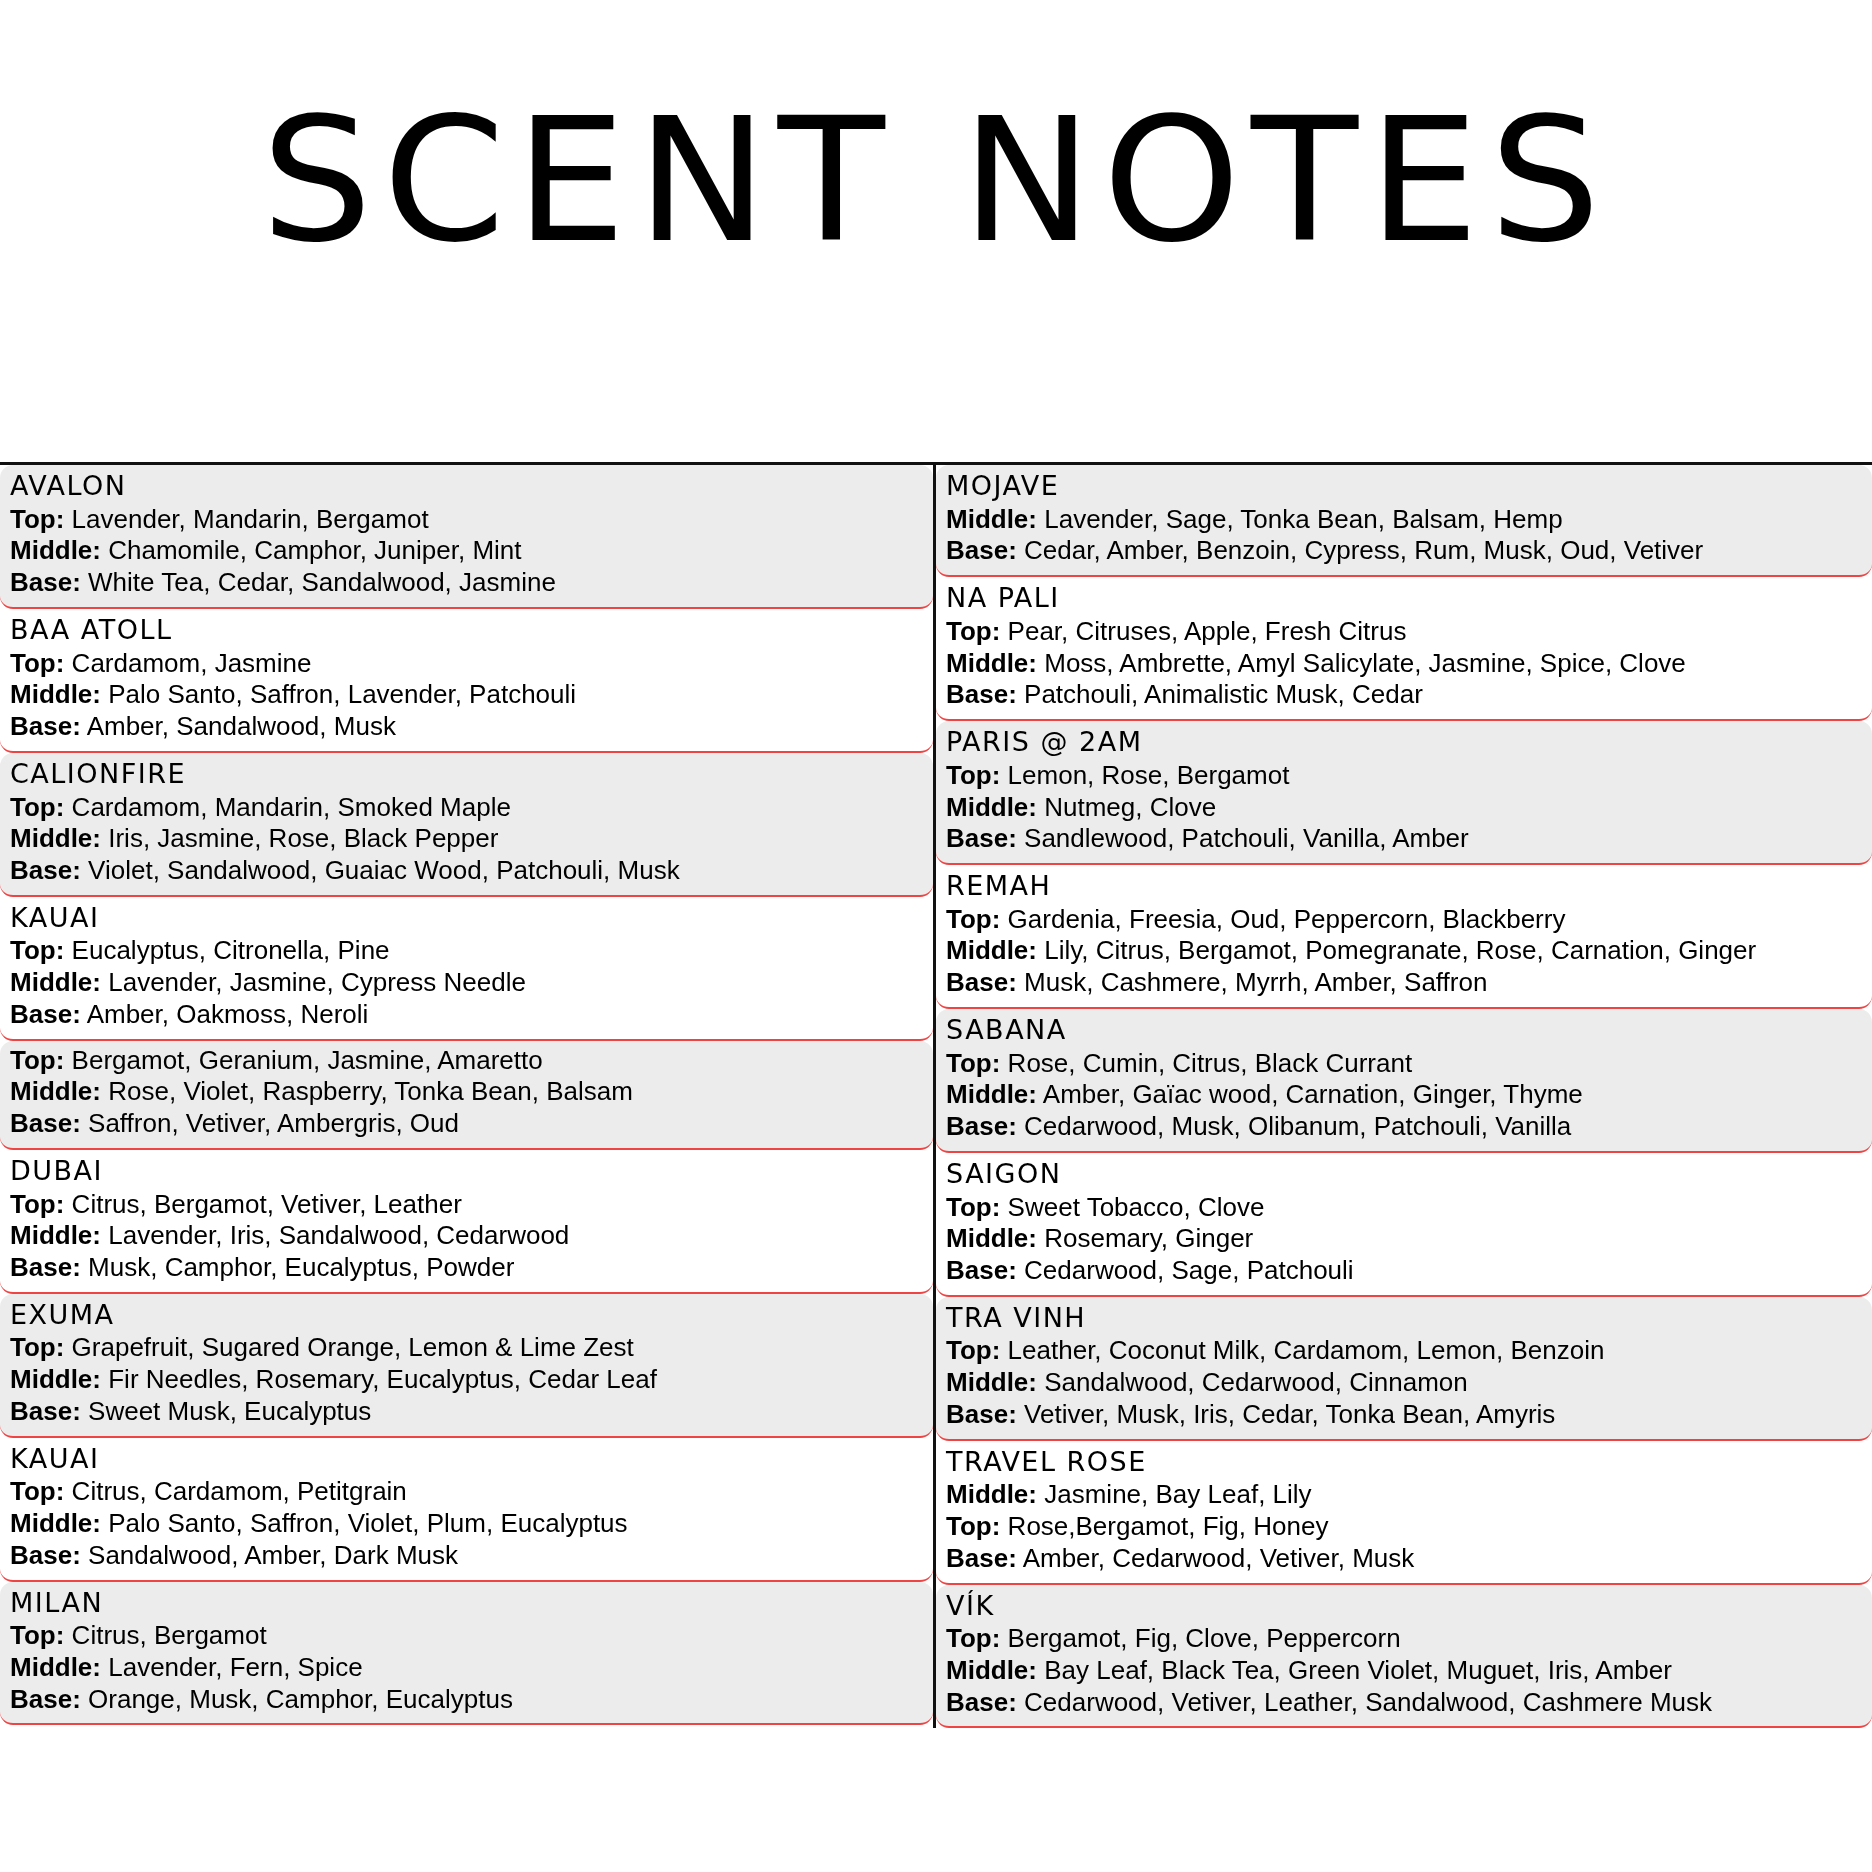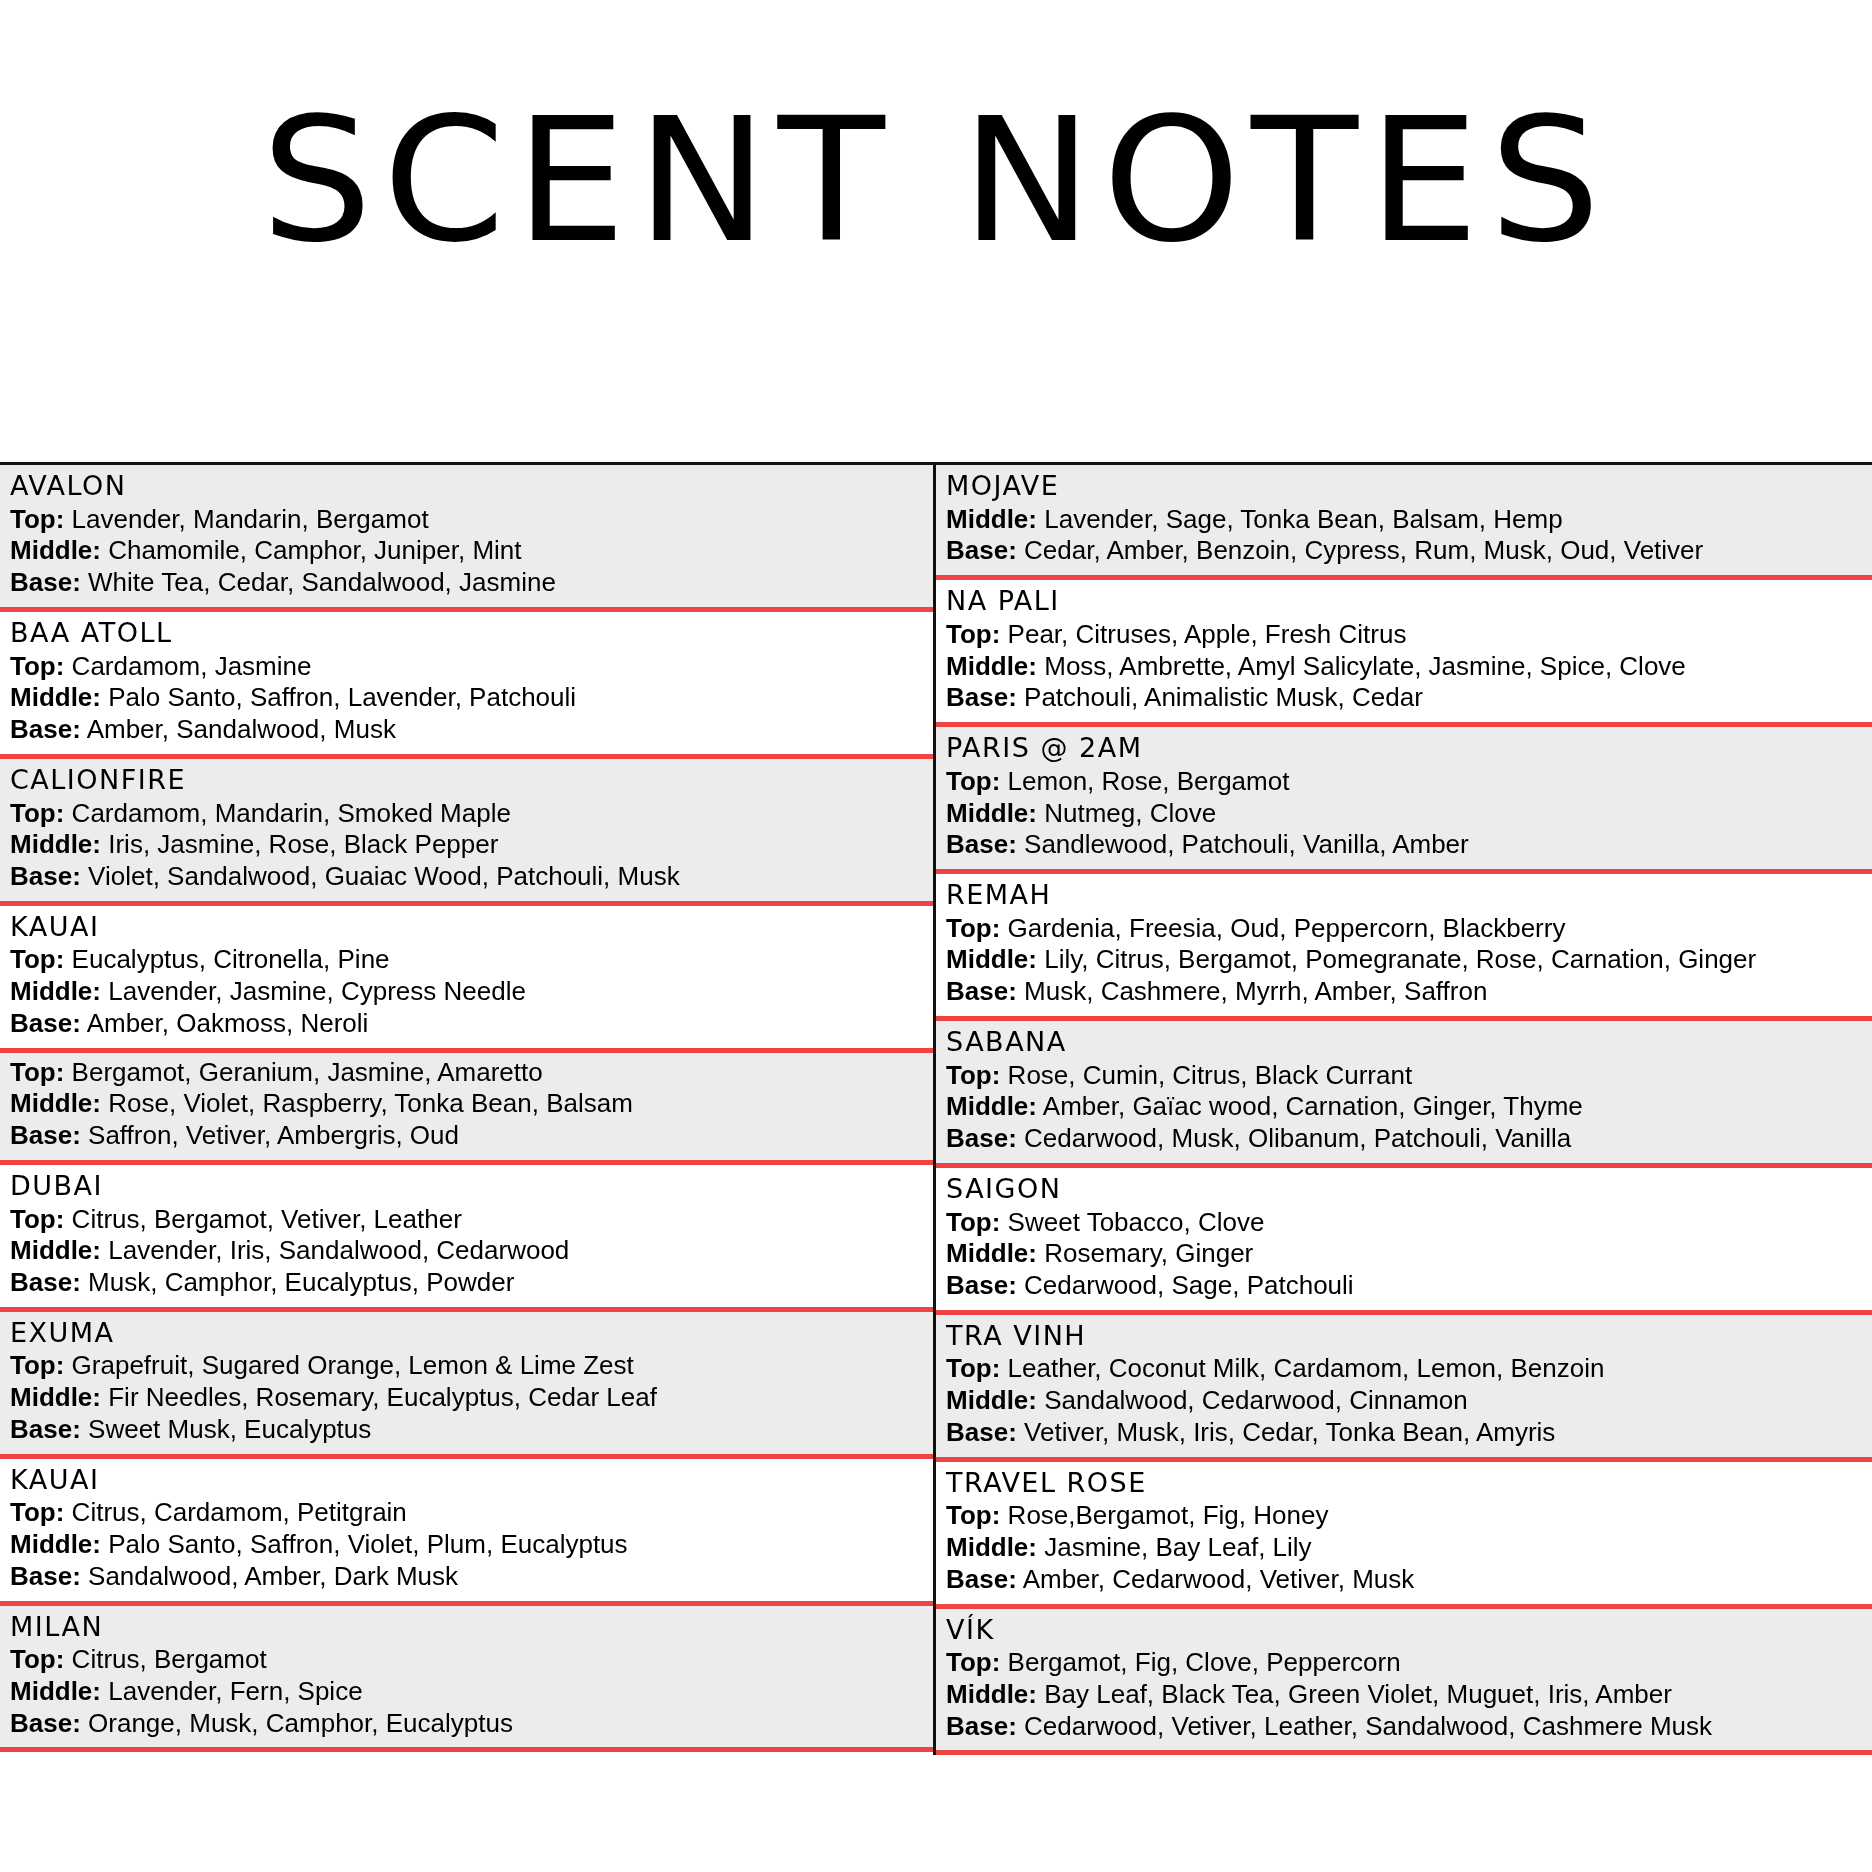--- a/index.html
+++ b/index.html
@@ -43,22 +43,23 @@
   }
   .col {
     width: 936px;
     box-sizing: border-box;
   }
   .col.left {
     border-right: 3px solid #111;
   }
   .entry {
     box-sizing: border-box;
-    border-bottom: 5px solid #ef4444;
+    border-bottom: 2px solid #ef4444;
     padding: 4px 10px 8px 10px;
+    border-radius: 13px;
   }
   .entry.shaded {
     background: #ececec;
   }
   .entry-name {
     font-family: "DejaVu Sans", sans-serif;
     font-size: 27px;
     font-weight: 400;
     letter-spacing: 1.5px;
     line-height: 1.25;
@@ -194,22 +195,22 @@
 
       <div class="entry shaded">
         <div class="entry-name">TRA VINH</div>
         <div class="note-line"><span class="note-label">Top:</span> <span>Leather, Coconut Milk, Cardamom, Lemon, Benzoin</span></div>
         <div class="note-line"><span class="note-label">Middle:</span> <span>Sandalwood, Cedarwood, Cinnamon</span></div>
         <div class="note-line"><span class="note-label">Base:</span> <span>Vetiver, Musk, Iris, Cedar, Tonka Bean, Amyris</span></div>
       </div>
 
       <div class="entry">
         <div class="entry-name">TRAVEL ROSE</div>
+        <div class="note-line"><span class="note-label">Middle:</span> <span>Jasmine, Bay Leaf, Lily</span></div>
         <div class="note-line"><span class="note-label">Top:</span> <span>Rose,Bergamot, Fig, Honey</span></div>
-        <div class="note-line"><span class="note-label">Middle:</span> <span>Jasmine, Bay Leaf, Lily</span></div>
         <div class="note-line"><span class="note-label">Base:</span> <span>Amber, Cedarwood, Vetiver, Musk</span></div>
       </div>
 
       <div class="entry shaded">
         <div class="entry-name">VÍK</div>
         <div class="note-line"><span class="note-label">Top:</span> <span>Bergamot, Fig, Clove, Peppercorn</span></div>
         <div class="note-line"><span class="note-label">Middle:</span> <span>Bay Leaf, Black Tea, Green Violet, Muguet, Iris, Amber</span></div>
         <div class="note-line"><span class="note-label">Base:</span> <span>Cedarwood, Vetiver, Leather, Sandalwood, Cashmere Musk</span></div>
       </div>
 

